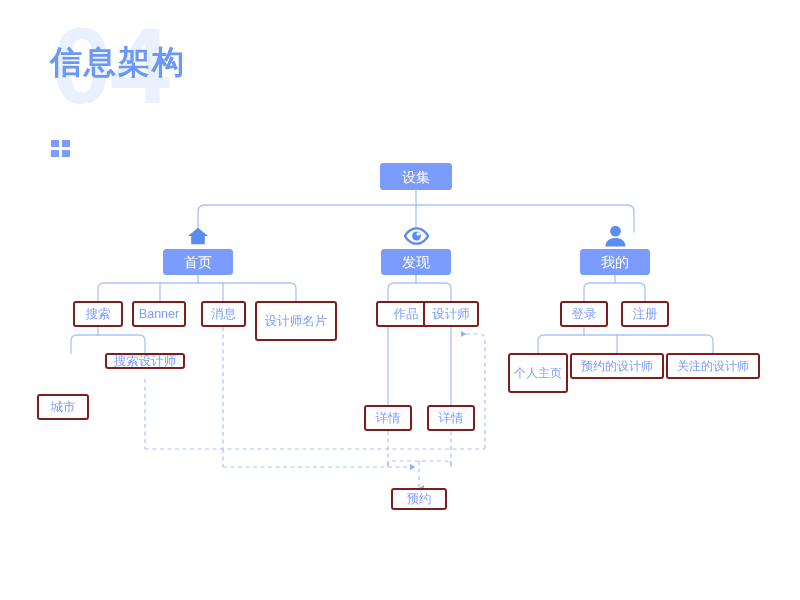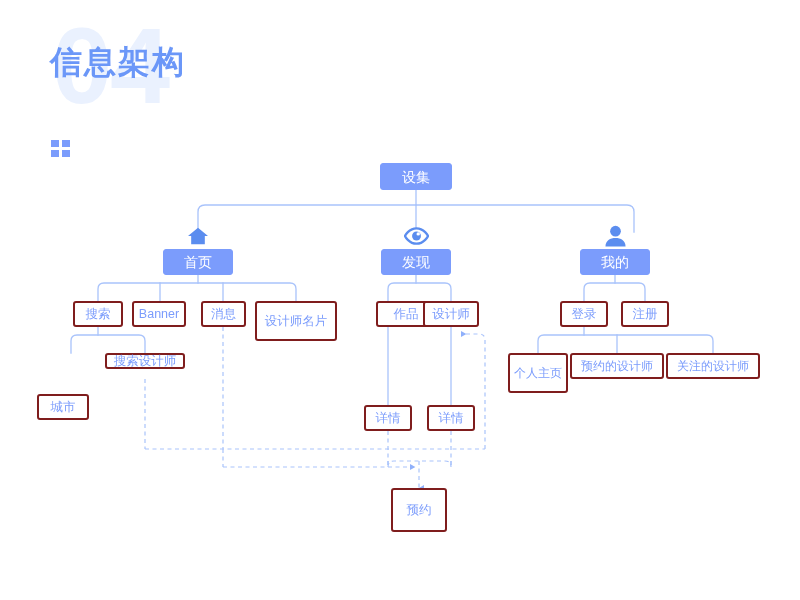--- a/index.html
+++ b/index.html
@@ -279,17 +279,17 @@
   <div class="node outline small" style="left:508px; top:353px; width:60px; height:40px;align-items:center;">
     <span>个人主页</span>
   </div>
   <div class="node outline small" style="left:666px; top:353px; width:94px; height:26px;">
     <span>关注的设计师</span>
   </div>
   <div class="node outline small" style="left:570px; top:353px; width:94px; height:26px;">
     <span>预约的设计师</span>
   </div>
 
-  <div class="node outline" style="left:391px; top:488px; width:56px; height:44px;">
+  <div class="node outline" style="left:391px; top:488px; width:56px; height:22px;">
     <span>预约</span>
   </div>
 
 </div>
 
 </body></html>

